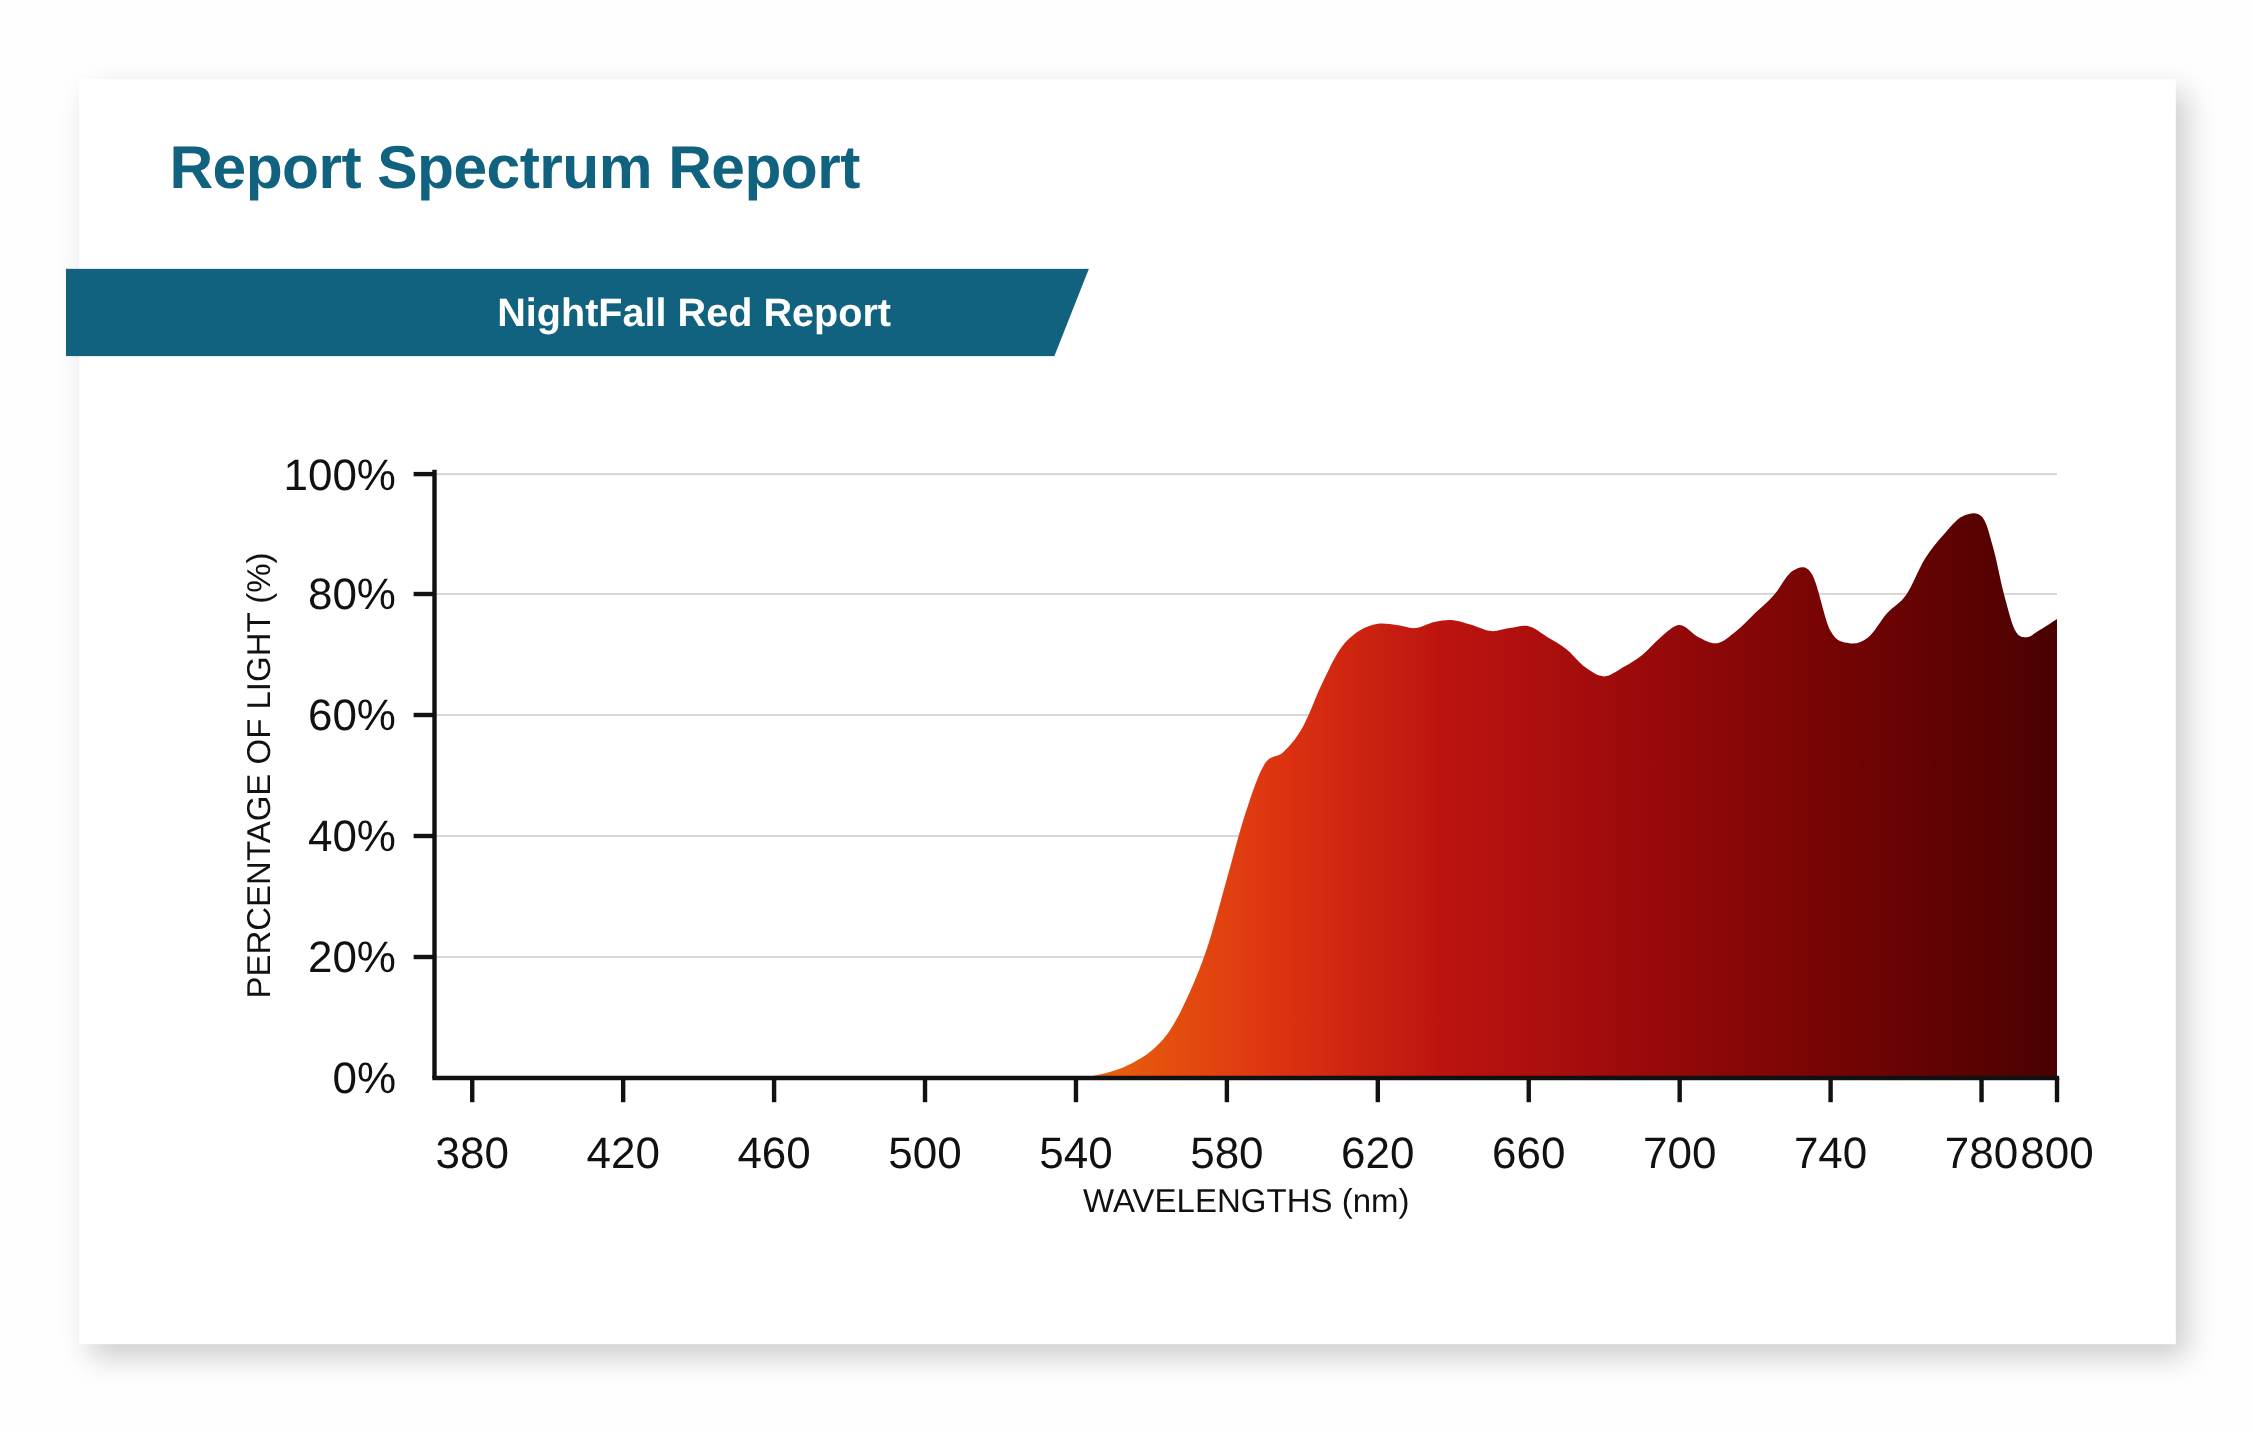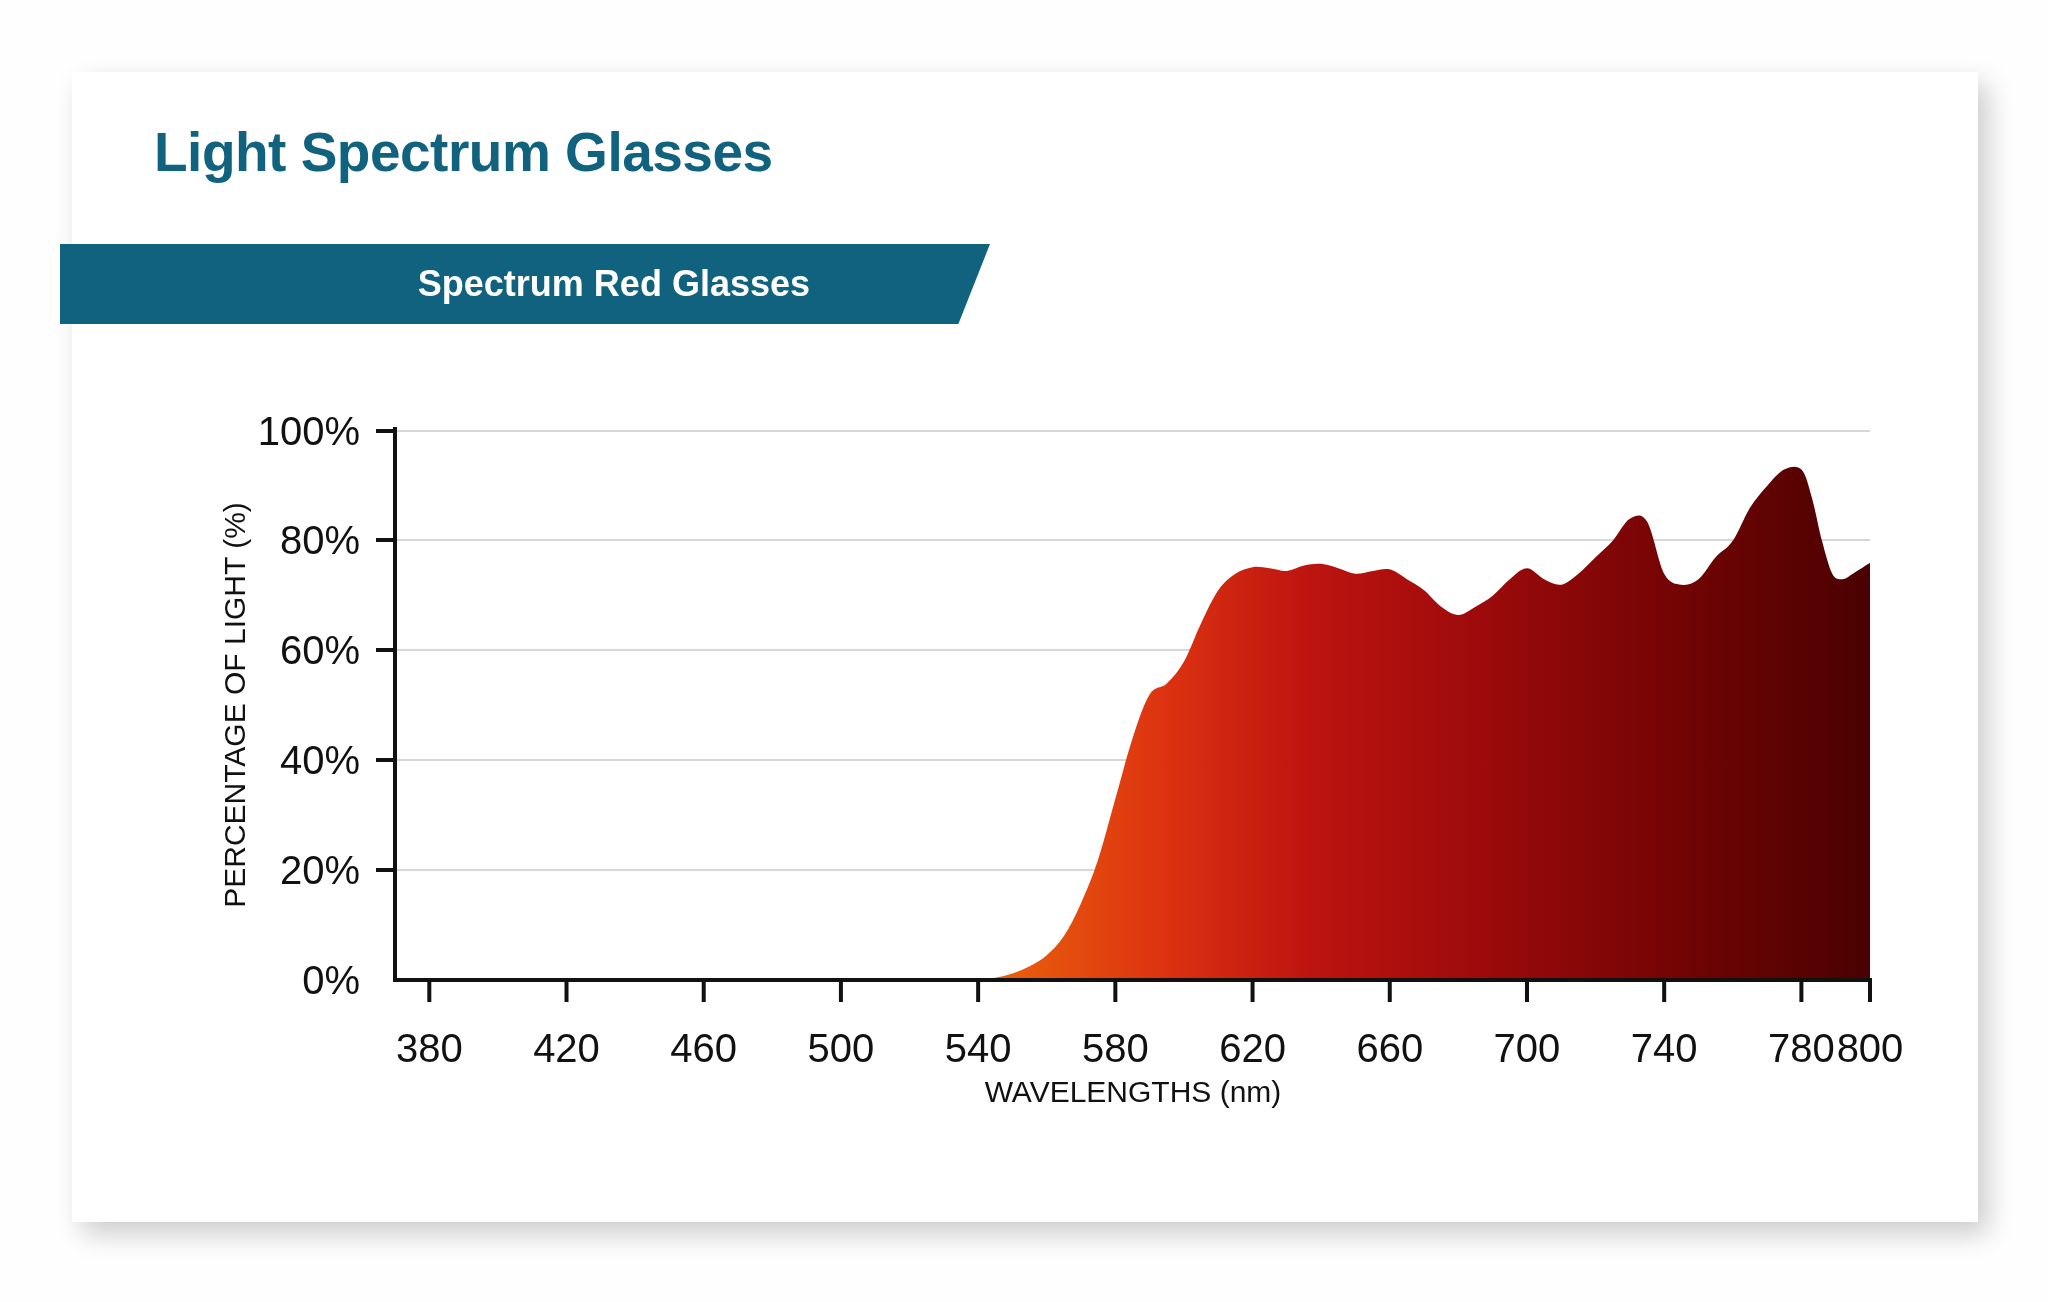--- a/index.html
+++ b/index.html
@@ -82,24 +82,24 @@
   .gridline { stroke: #d7d7d7; stroke-width: 2; }
   .axisline { stroke: #111111; stroke-width: 4; }
   .tickmark { stroke: #111111; stroke-width: 4; }
 </style>
 </head>
 <body>
 
 <div id="page">
   <div id="card">
 
-    <div id="title">Light Spectrum Glasses</div>
+    <div id="title">Report Spectrum Report</div>
 
     <div id="subtitle-banner">
-      <div id="subtitle-text">Spectrum Red Glasses</div>
+      <div id="subtitle-text">NightFall Red Report</div>
     </div>
 
     <div id="chart-area">
       <svg id="chart-svg" width="1906" height="1150" viewBox="0 0 1906 1150">
         <defs>
           <linearGradient id="spec-grad" x1="0" y1="0" x2="1" y2="0">
             <stop offset="0.00" stop-color="#c3d22a"></stop>
             <stop offset="0.10" stop-color="#d9c61e"></stop>
             <stop offset="0.20" stop-color="#edab0e"></stop>
             <stop offset="0.30" stop-color="#ef8408"></stop>

